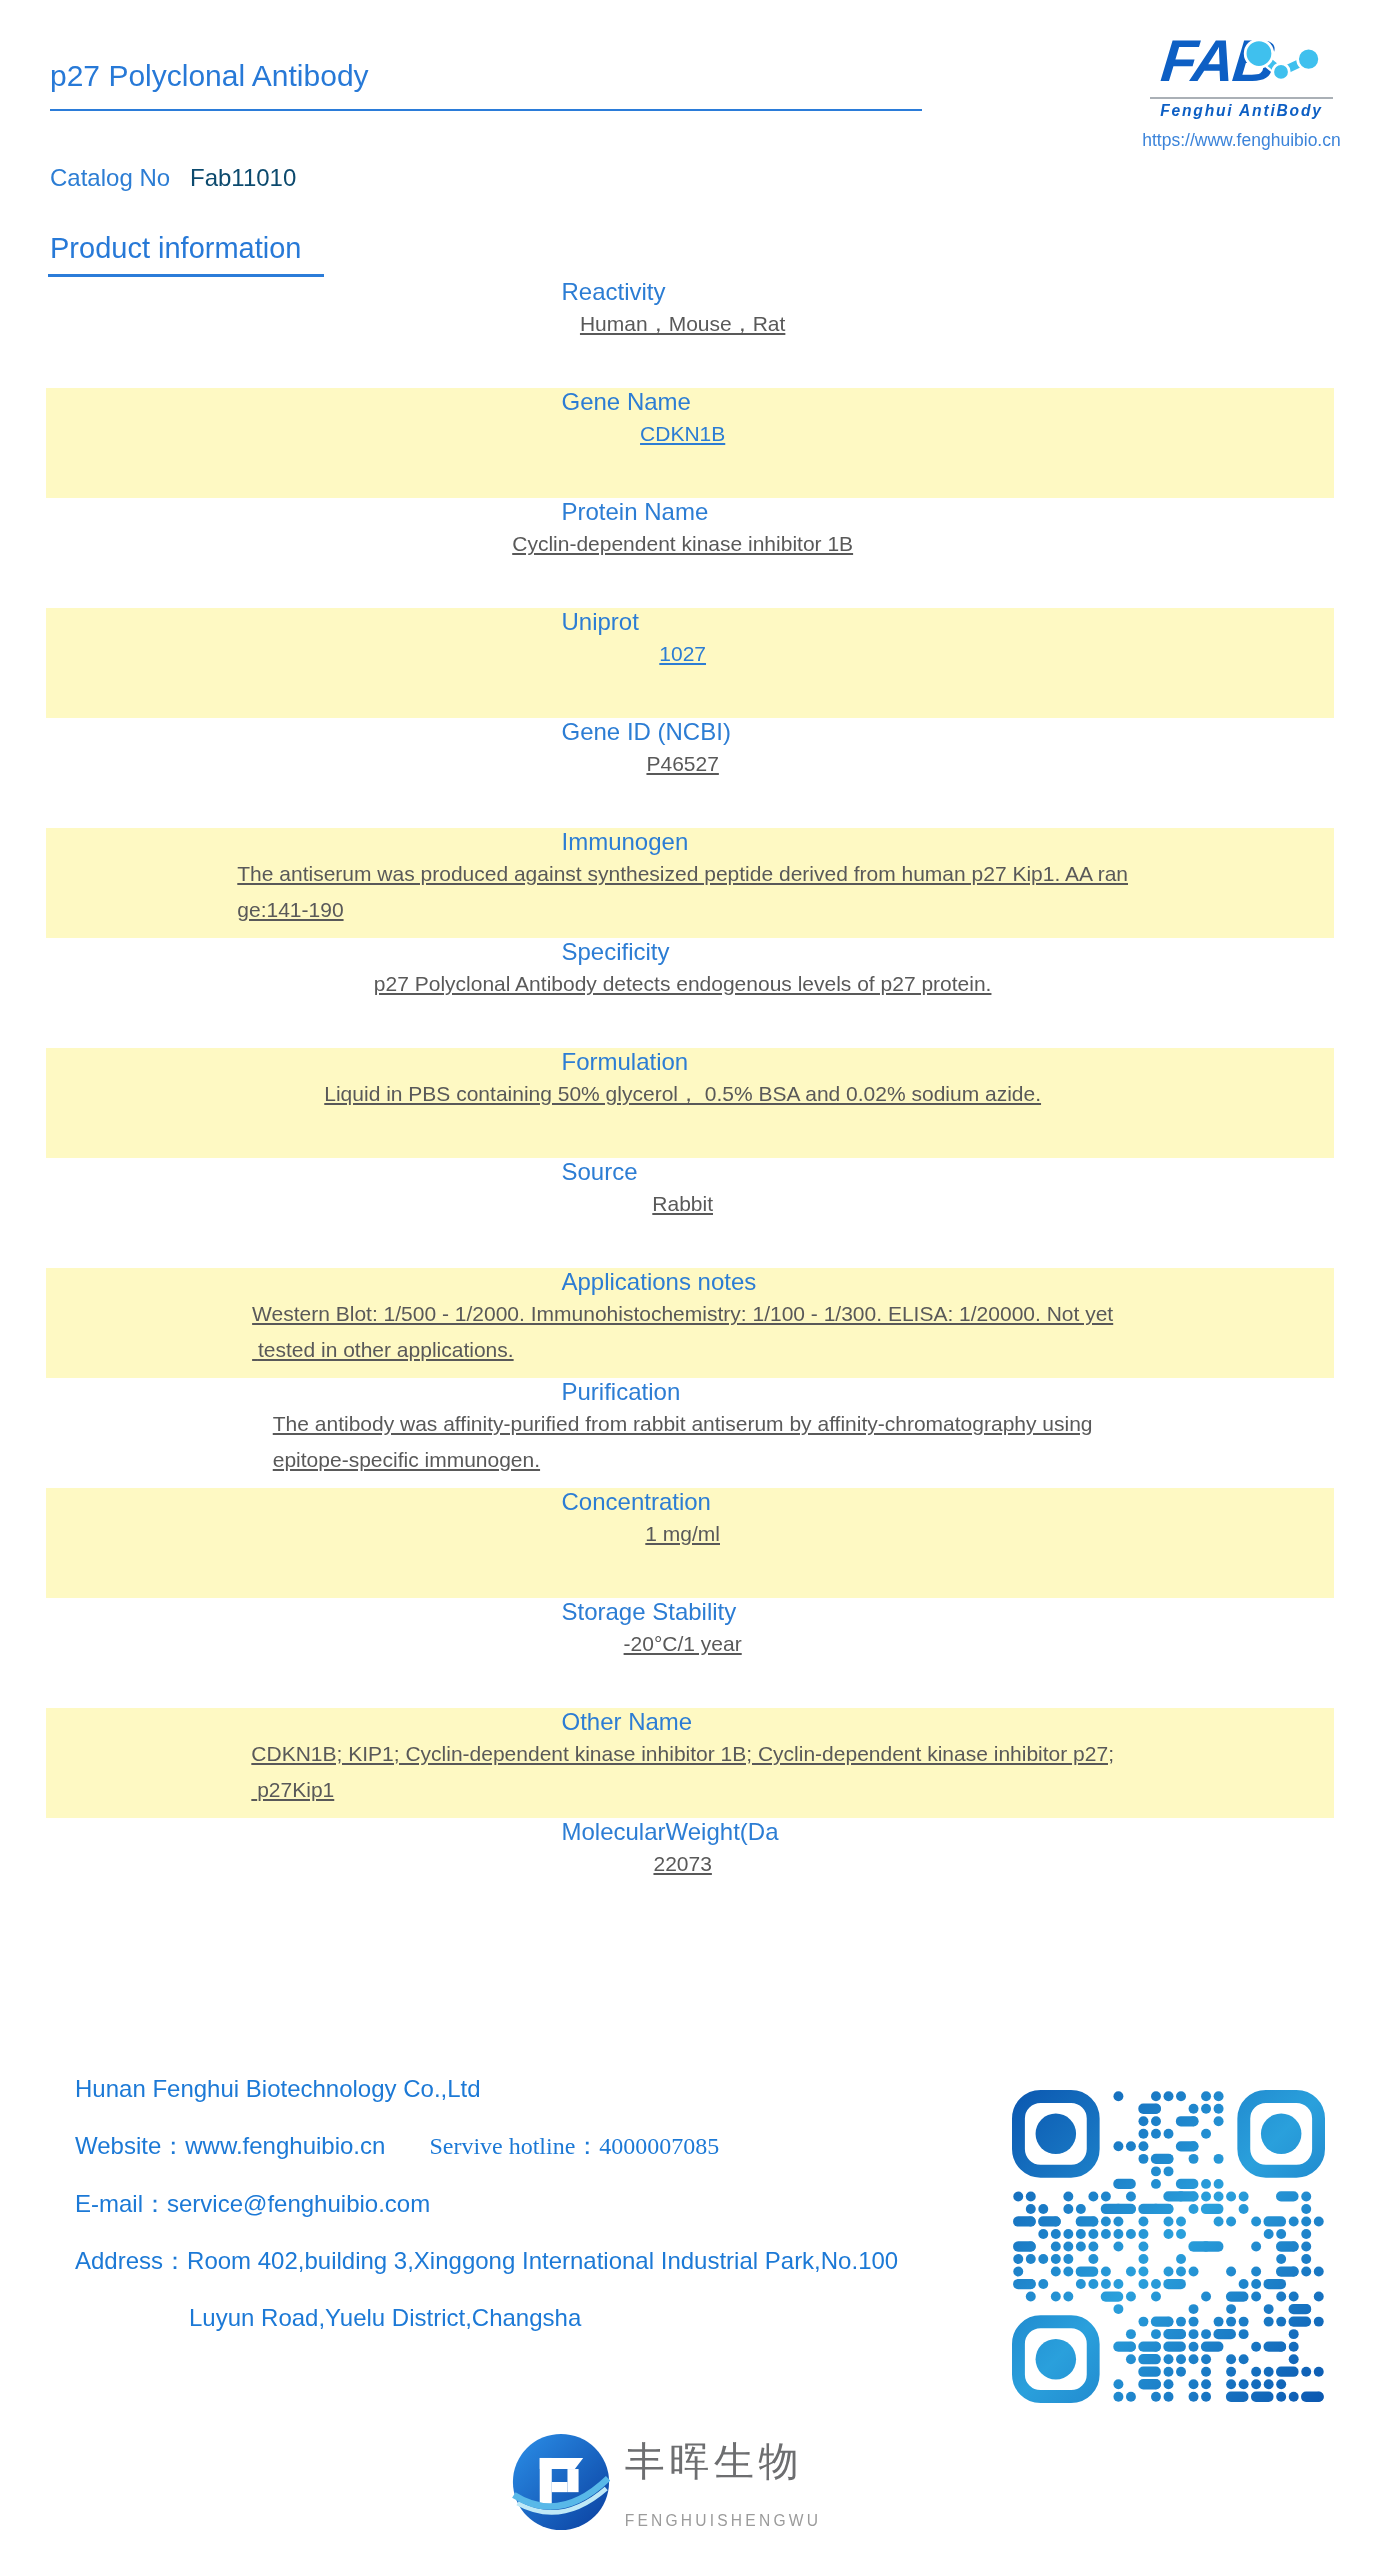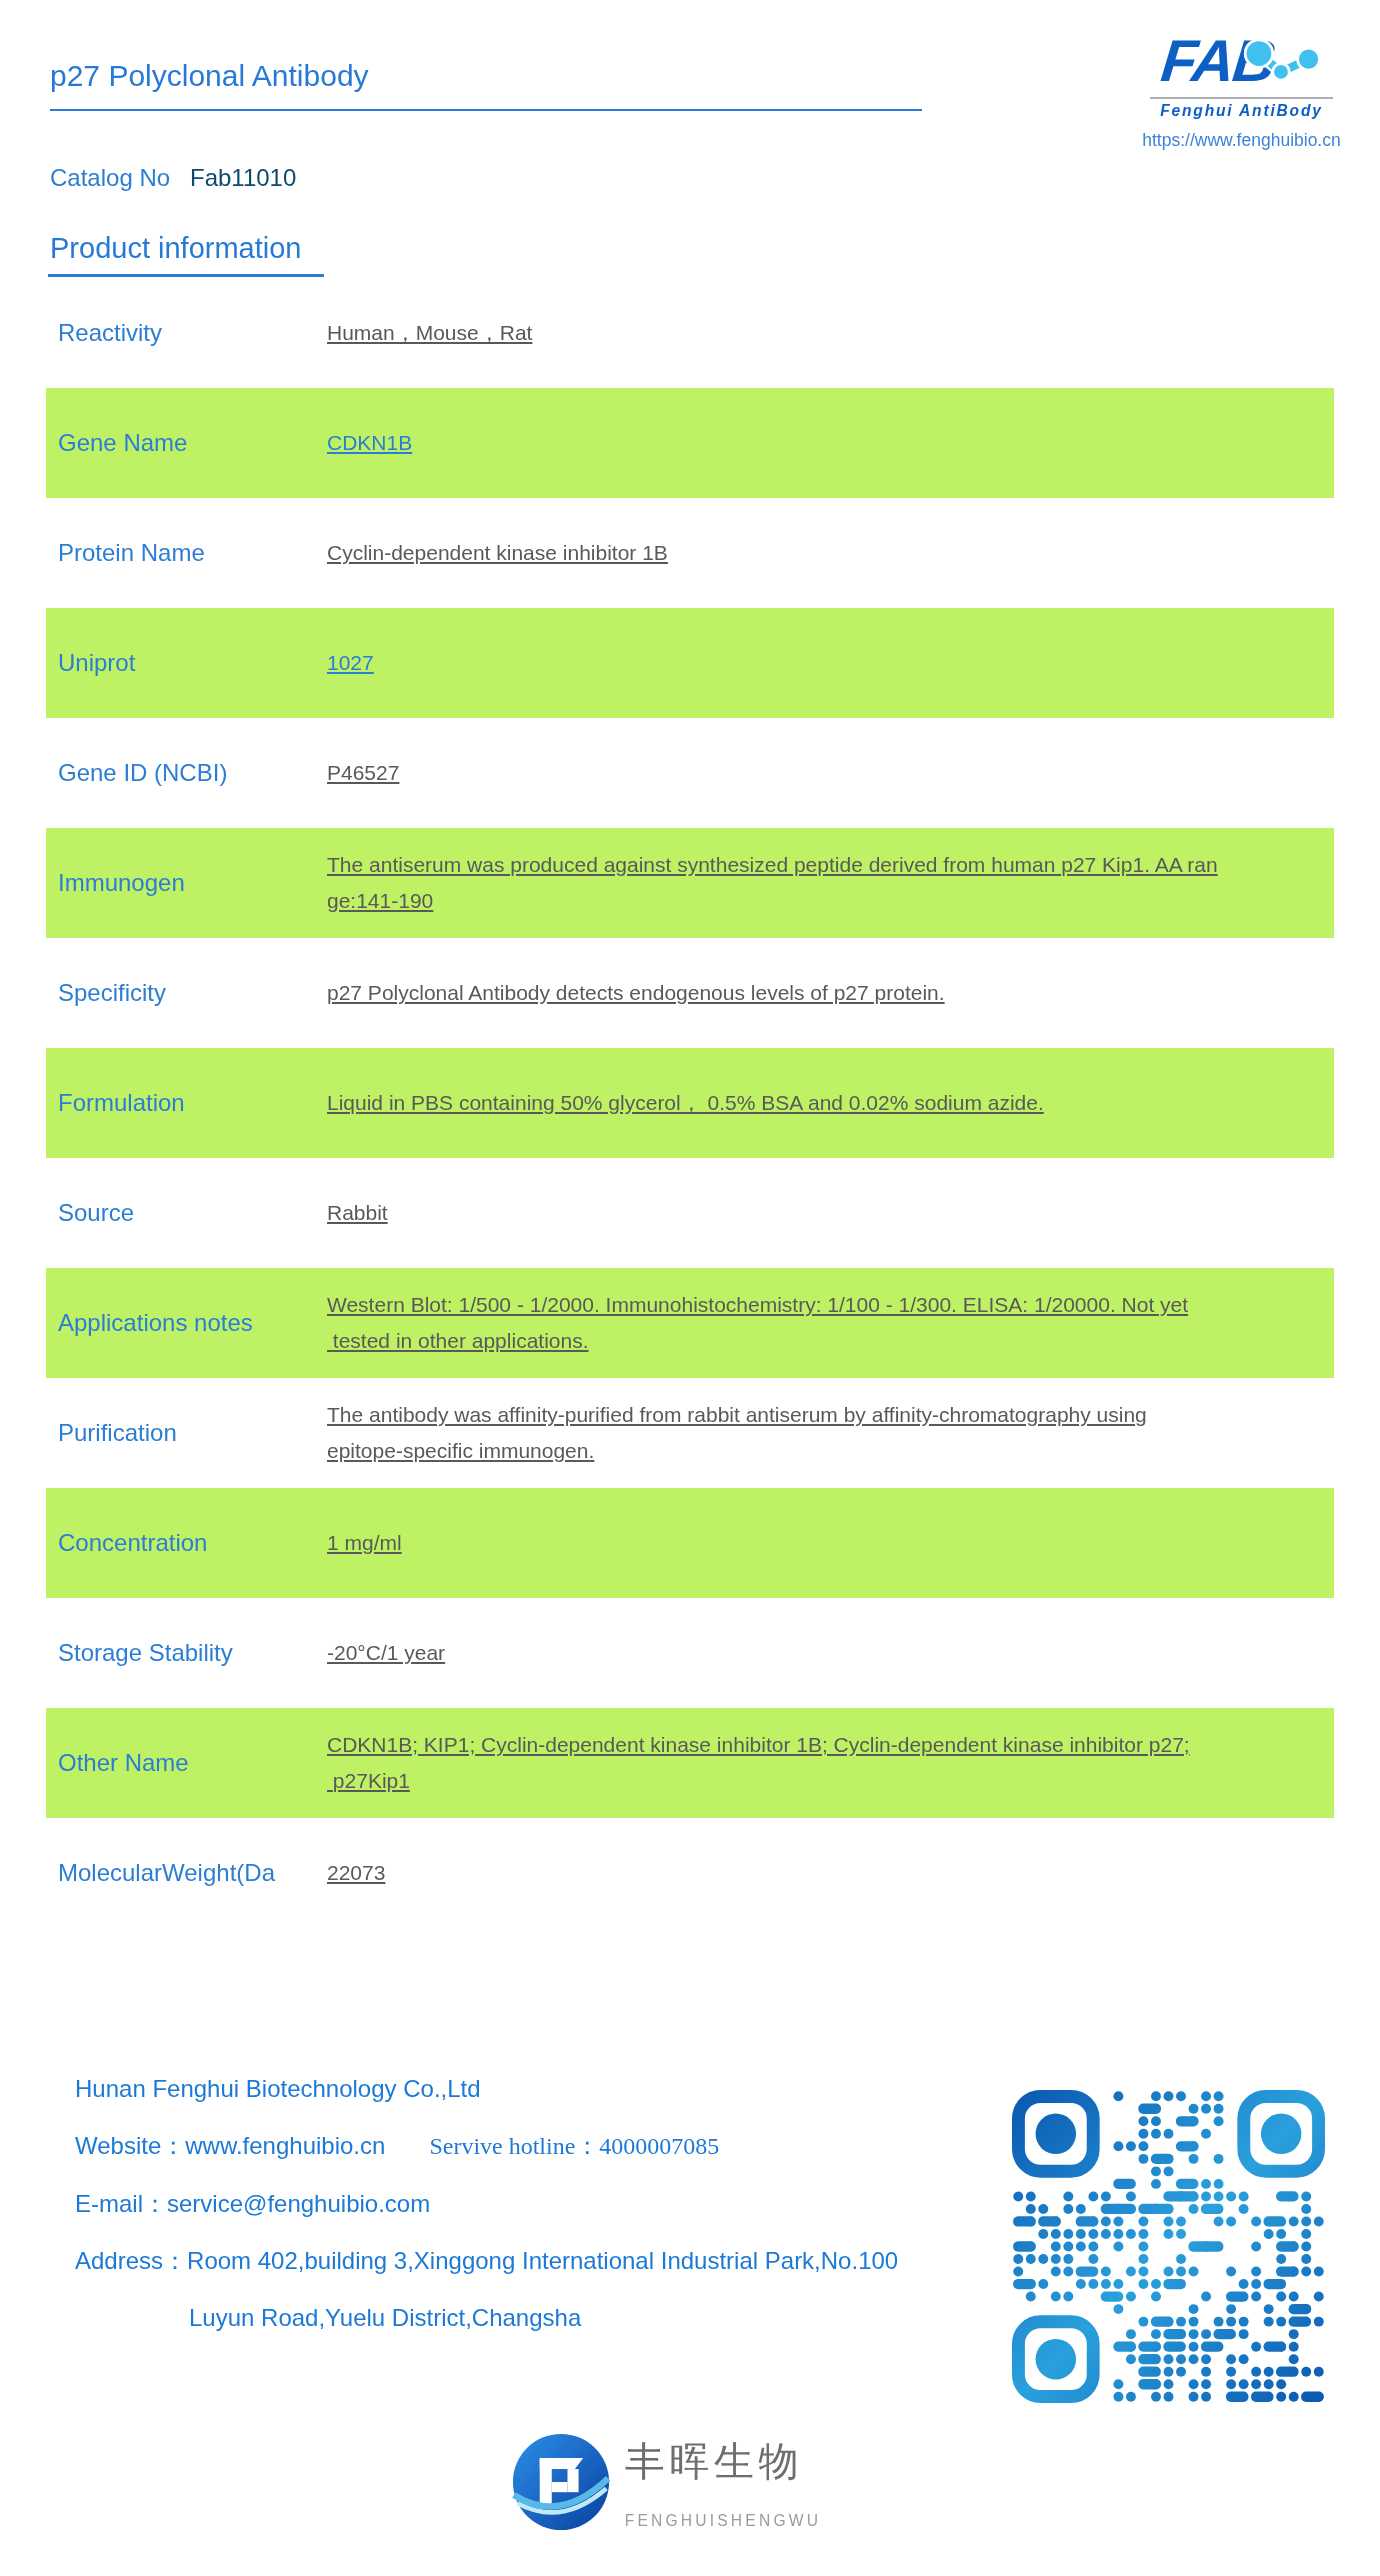--- a/index.html
+++ b/index.html
@@ -16,22 +16,22 @@
   .brand-sub { font-size:15.6px; font-weight:bold; font-style:italic; color:#0d5fc4; letter-spacing:1.8px; white-space:nowrap; }
   .brand-url { font-size:17.5px; color:#3c84da; margin-top:10px; white-space:nowrap; }
   .catalog { position:absolute; left:50px; top:164px; font-size:24px; }
   .catalog-label { color:#2c7dd4; display:inline-block; width:140px; }
   .catalog-value { color:#0c4a6e; }
   
   .section-title { position:absolute; left:50px; top:232px; font-size:29px; color:#2779d7; }
   .section-rule { position:absolute; left:48px; top:274px; width:276px; height:2.8px; background:#2b7cd9; }
   
   .ptable { position:absolute; left:46px; top:278px; width:1288px; }
-  .row { display:flex; align-items:center; height:110px; }
-  .row.shaded { background:#bef264; }
+  .row { display:flex; align-items:center; height:110px;flex-direction:column; }
+  .row.shaded { background:#fef9c3; }
   .cell-label { width:281px; padding-left:12px; font-size:24px; color:#2c7dd4; flex:none; }
   .cell-value { flex:1; padding-right:14.7px; font-size:21px; color:#595959; line-height:36px; white-space:pre-wrap;text-decoration:underline; }
   .cell-value.link { color:#2c7dd4; }
   
   .footer { position:absolute; left:75px; top:2073px; width:929px; font-size:24px; color:#1c79d6; }
   .f-line { line-height:31px; margin-bottom:26px; white-space:nowrap; }
   .hotline-group { margin-left:44px;font-family:Liberation Serif, serif; }
   .addr2 { padding-left:114px; }
   .qr-wrap { position:absolute; left:1012px; top:2090px; width:313px; height:313px; }
   

